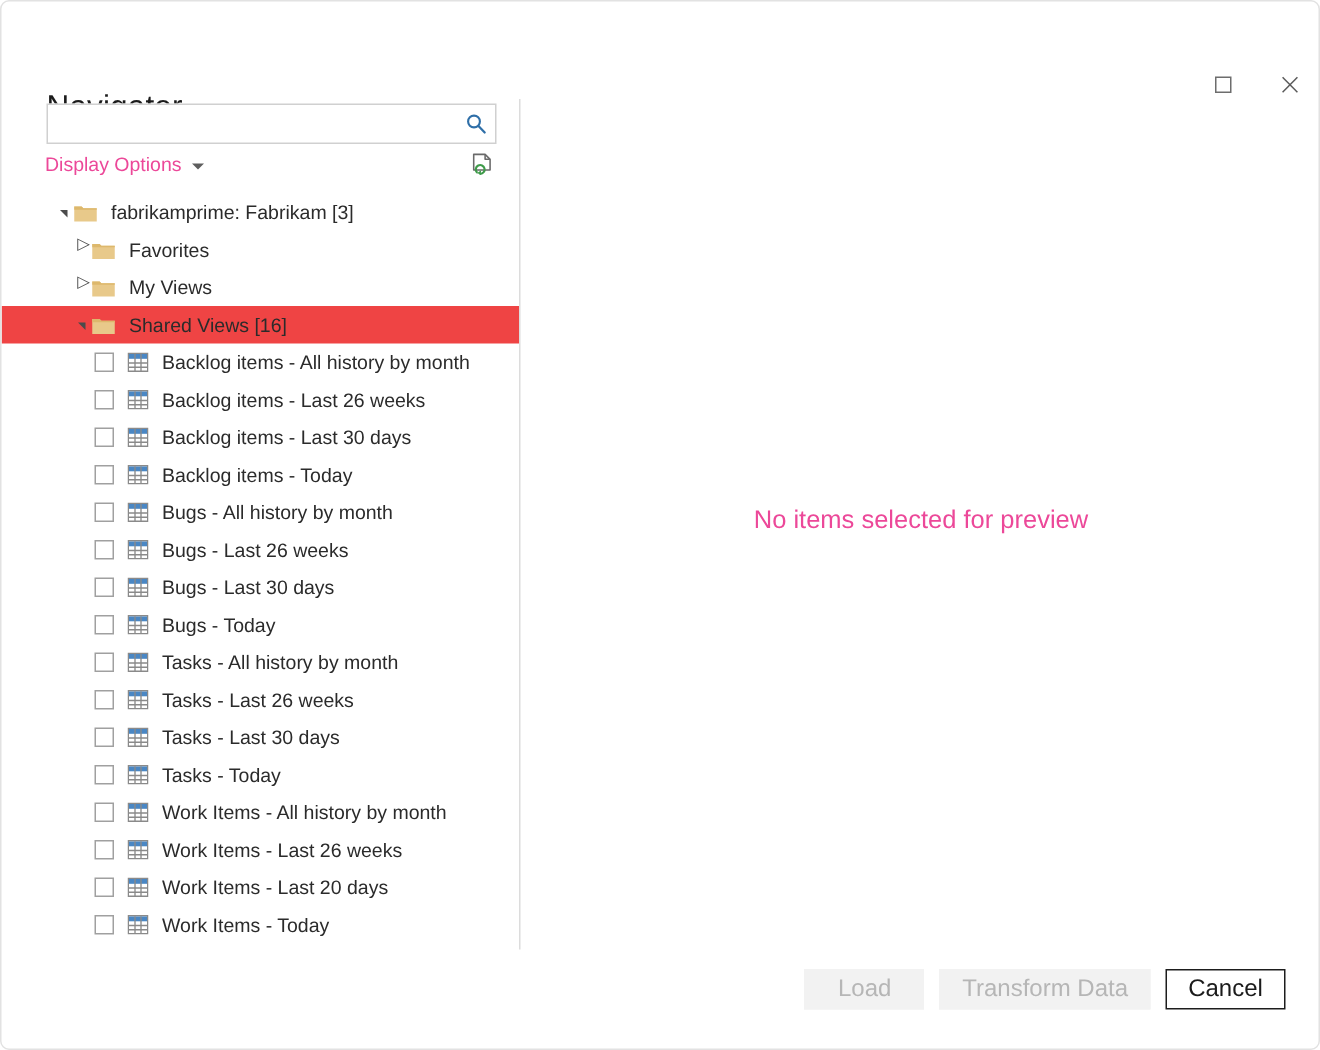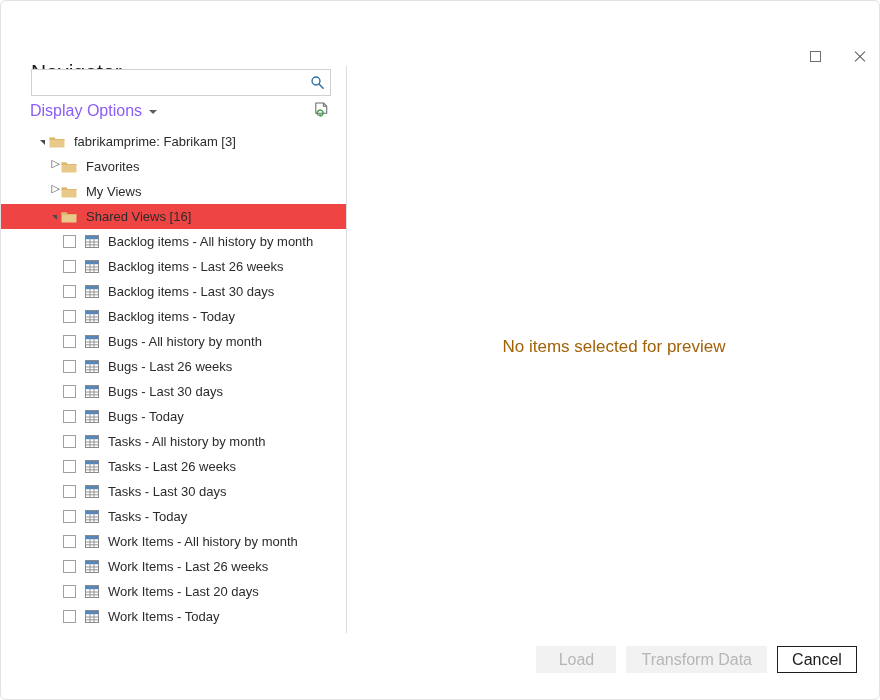--- a/index.html
+++ b/index.html
@@ -123,22 +123,22 @@
   #display-options {
     position: absolute;
     left: 29px;
     top: 41px;
     display: flex;
     align-items: center;
     gap: 7px;
     cursor: default;
   }
   #display-options-label {
-    font-size: 16px;
-    color: #8b5cf6;
+    font-size: 13px;
+    color: #ec4899;
   }
   .caret-down {
     width: 0; height: 0;
     border-left: 4px solid transparent;
     border-right: 4px solid transparent;
     border-top: 4px solid #5e5e5e;
     margin-top: 2px;
   }
 
   #refresh-btn {
@@ -240,21 +240,21 @@
     left: 346px;
     top: 60px;
     width: 534px;
     height: 572px;
     display: flex;
     align-items: center;
     justify-content: center;
   }
   #preview-empty-text {
     font-size: 17px;
-    color: #a16207;
+    color: #ec4899;
   }
 
   
   #footer {
     position: absolute;
     left: 0;
     bottom: 0;
     width: 880px;
     height: 68px;
   }

